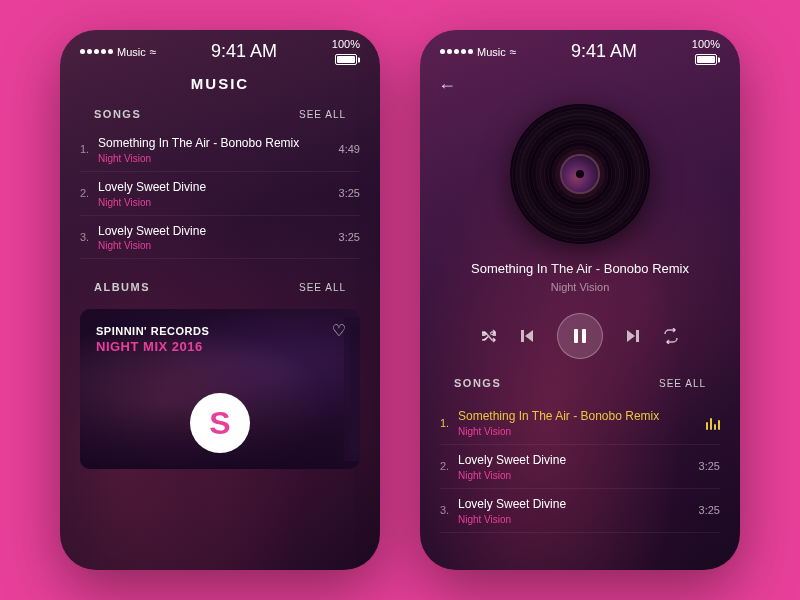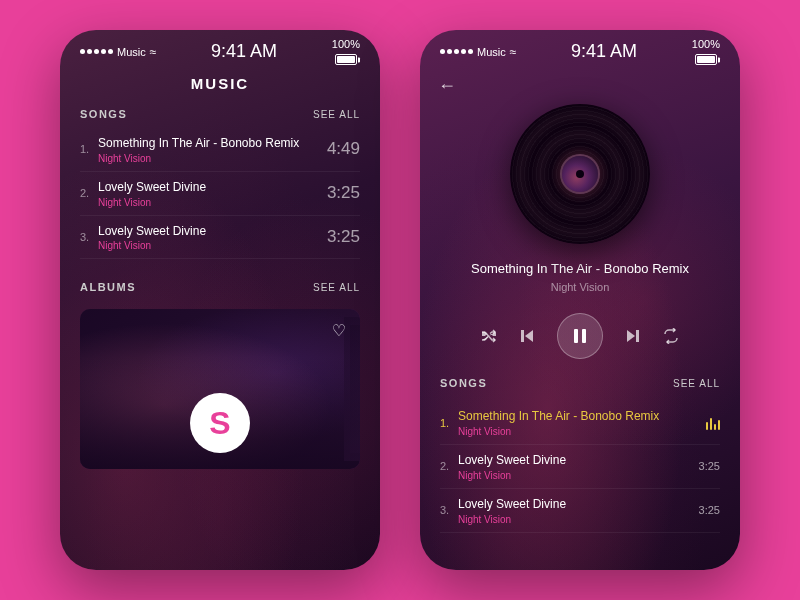--- a/index.html
+++ b/index.html
@@ -94,21 +94,21 @@
       font-size: 15px;
       font-weight: 600;
       letter-spacing: 2px;
     }
 
     
     .section-header {
       display: flex;
       justify-content: space-between;
       align-items: center;
-      padding: 4px 20px 8px;
+      padding: 4px 34px 8px;
     }
     .section-title {
       color: #ccc;
       font-size: 11px;
       font-weight: 600;
       letter-spacing: 1.5px;
     }
     .see-all {
       color: #ccc;
       font-size: 10px;
@@ -138,21 +138,21 @@
       font-weight: 400;
       line-height: 1.4;
     }
     .song-artist {
       color: #e8409a;
       font-size: 10px;
       margin-top: 1px;
     }
     .song-duration {
       color: rgba(255,255,255,0.6);
-      font-size: 17px;
+      font-size: 11px;
       margin-left: 8px;
     }
 
     
     .albums-section { margin-top: 18px; }
     .album-card {
       margin: 8px 20px 0;
       border-radius: 10px;
       overflow: hidden;
       position: relative;
@@ -479,20 +479,24 @@
       </div>
 
       <div class="albums-section">
         <div class="section-header">
           <span class="section-title">ALBUMS</span>
           <span class="see-all">SEE ALL</span>
         </div>
         <div class="album-card">
           <div class="album-bg"></div>
           <div class="album-city-bg"></div>
+          <div class="album-content">
+            <div class="album-label">SPINNIN' RECORDS</div>
+            <div class="album-title">NIGHT MIX 2016</div>
+          </div>
           <div class="album-heart">♡</div>
 
           <div class="album-logo">
             <svg viewBox="0 0 60 60" xmlns="http://www.w3.org/2000/svg">
               <circle cx="30" cy="30" r="30" fill="white"></circle>
               <text x="30" y="41" text-anchor="middle" font-size="32" font-weight="bold" font-family="Arial" fill="#e8409a">S</text>
             </svg>
           </div>
 
           <div style="position:absolute;right:-4px;top:8px;bottom:8px;width:20px;background:linear-gradient(135deg,#1a0825,#2a1035);border-radius:0 6px 6px 0;opacity:0.5;z-index:1"></div>

